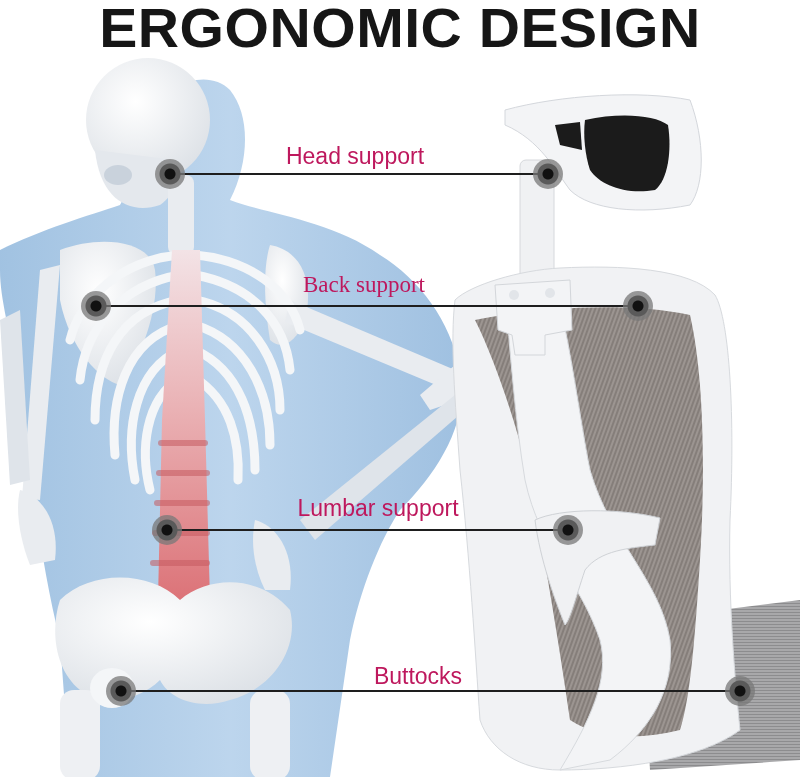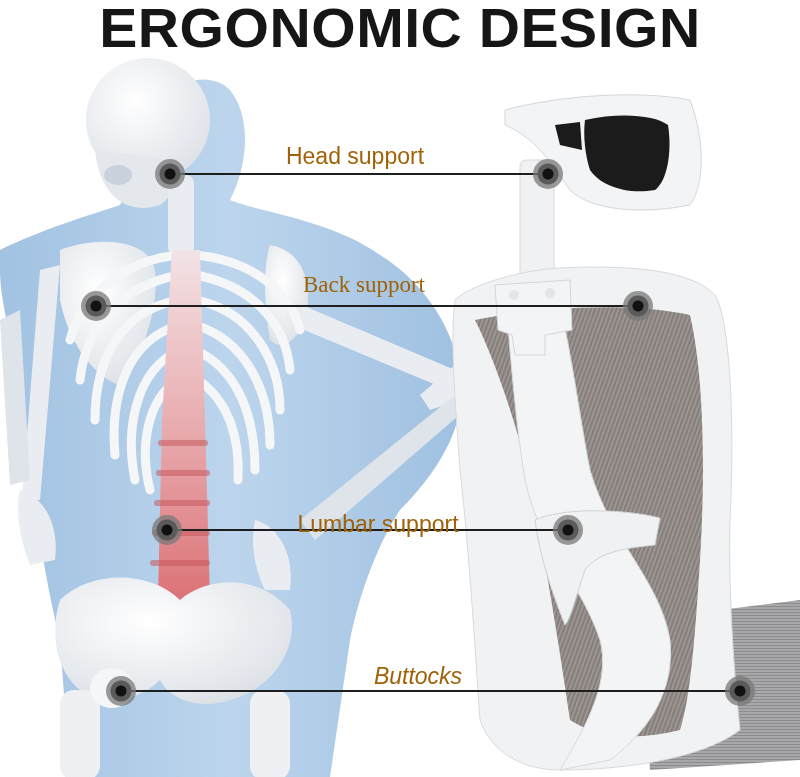--- a/index.html
+++ b/index.html
@@ -1,21 +1,21 @@
 <!DOCTYPE html>
 <html><head>
 <meta charset="utf-8">
 <style>
   html,body{margin:0;padding:0;background:#fff;}
   #stage{position:relative;width:800px;height:777px;overflow:hidden;background:#ffffff;font-family:"Liberation Sans",sans-serif;}
   .title{position:absolute;left:0;top:-4px;width:800px;text-align:center;font-family:"Liberation Sans",sans-serif;font-weight:bold;font-size:56px;letter-spacing:0.5px;color:#161616;line-height:64px;transform:scaleX(1.02);}
   svg.art{position:absolute;left:0;top:0;}
   .callout-line{position:absolute;height:2px;background:#1e1e1e;}
   .dot{position:absolute;width:30px;height:30px;margin:-15px 0 0 -15px;border-radius:50%;background:radial-gradient(circle,#111 0 5px,#5a5a5a 6px 10px,rgba(120,120,120,0.75) 11px 15px);}
-  .label{position:absolute;font-family:"Liberation Sans",sans-serif;font-size:23px;color:#a16207;white-space:nowrap;transform:translateX(-50%);line-height:26px;}
+  .label{position:absolute;font-family:"Liberation Sans",sans-serif;font-size:23px;color:#be185d;white-space:nowrap;transform:translateX(-50%);line-height:26px;}
 </style>
 </head>
 <body>
 
 <div id="stage">
 
   <svg class="art" width="800" height="777" viewBox="0 0 800 777">
     <defs>
       <linearGradient id="bodyGrad" x1="0" y1="0" x2="1" y2="0">
         <stop offset="0" stop-color="#9cbfe0"></stop>
@@ -129,20 +129,20 @@
   <div class="label" style="left:355px;top:143px;">Head support</div>
 
   <div class="callout-line" style="left:96px;top:305px;width:542px;"></div>
   <div class="dot" style="left:96px;top:306px;"></div>
   <div class="dot" style="left:638px;top:306px;"></div>
   <div class="label" style="left:364px;top:272px;font-family:Liberation Serif, serif;">Back support</div>
 
   <div class="callout-line" style="left:167px;top:529px;width:401px;"></div>
   <div class="dot" style="left:167px;top:530px;"></div>
   <div class="dot" style="left:568px;top:530px;"></div>
-  <div class="label" style="left:378px;top:495px;margin-top:16px;">Lumbar support</div>
+  <div class="label" style="left:378px;top:495px;">Lumbar support</div>
 
   <div class="callout-line" style="left:121px;top:690px;width:619px;"></div>
   <div class="dot" style="left:121px;top:691px;"></div>
   <div class="dot" style="left:740px;top:691px;"></div>
-  <div class="label" style="left:418px;top:663px;font-style:italic;">Buttocks</div>
+  <div class="label" style="left:418px;top:663px;">Buttocks</div>
 
 </div>
 
 </body></html>

